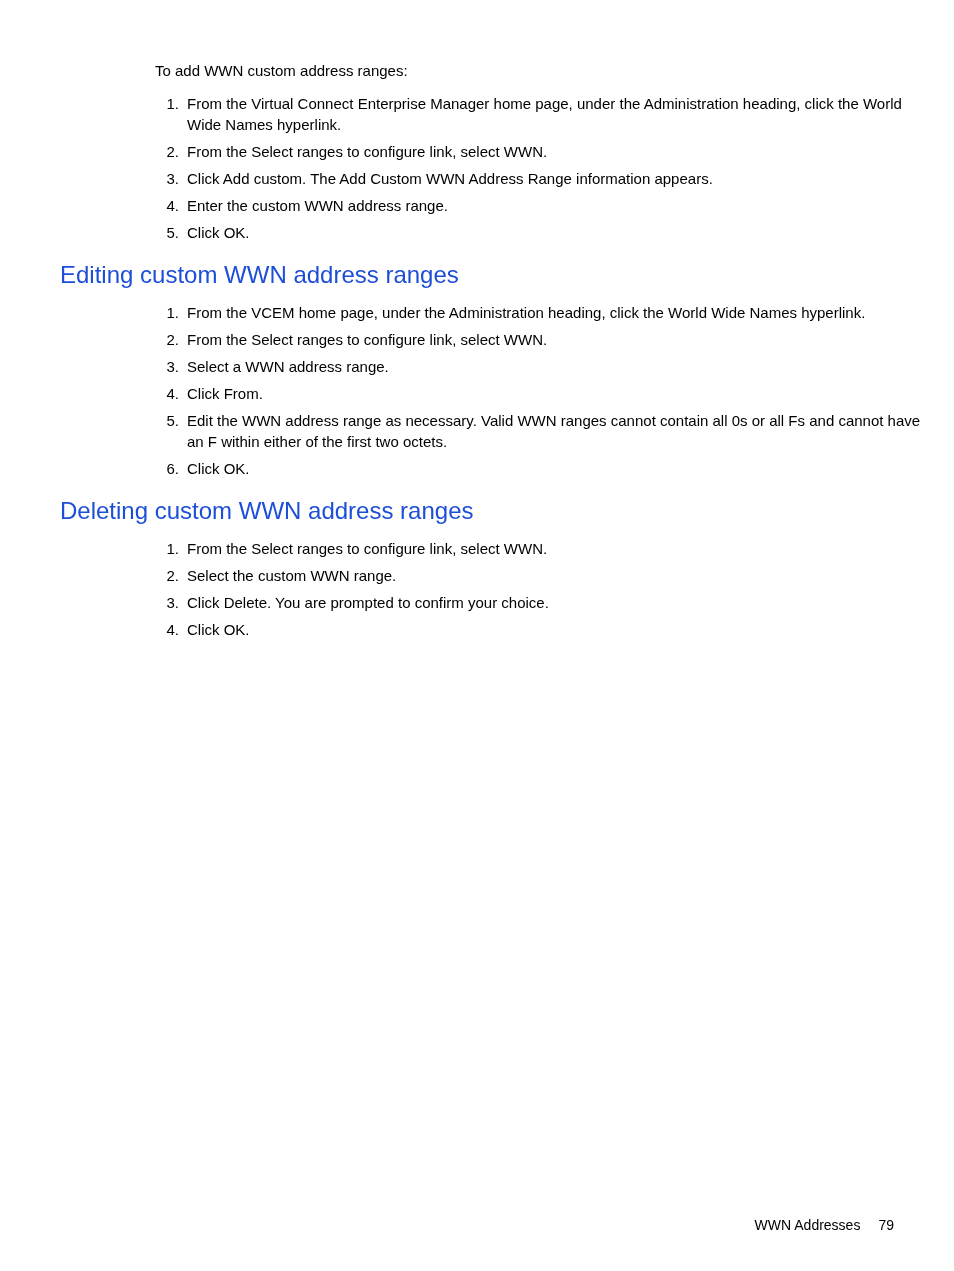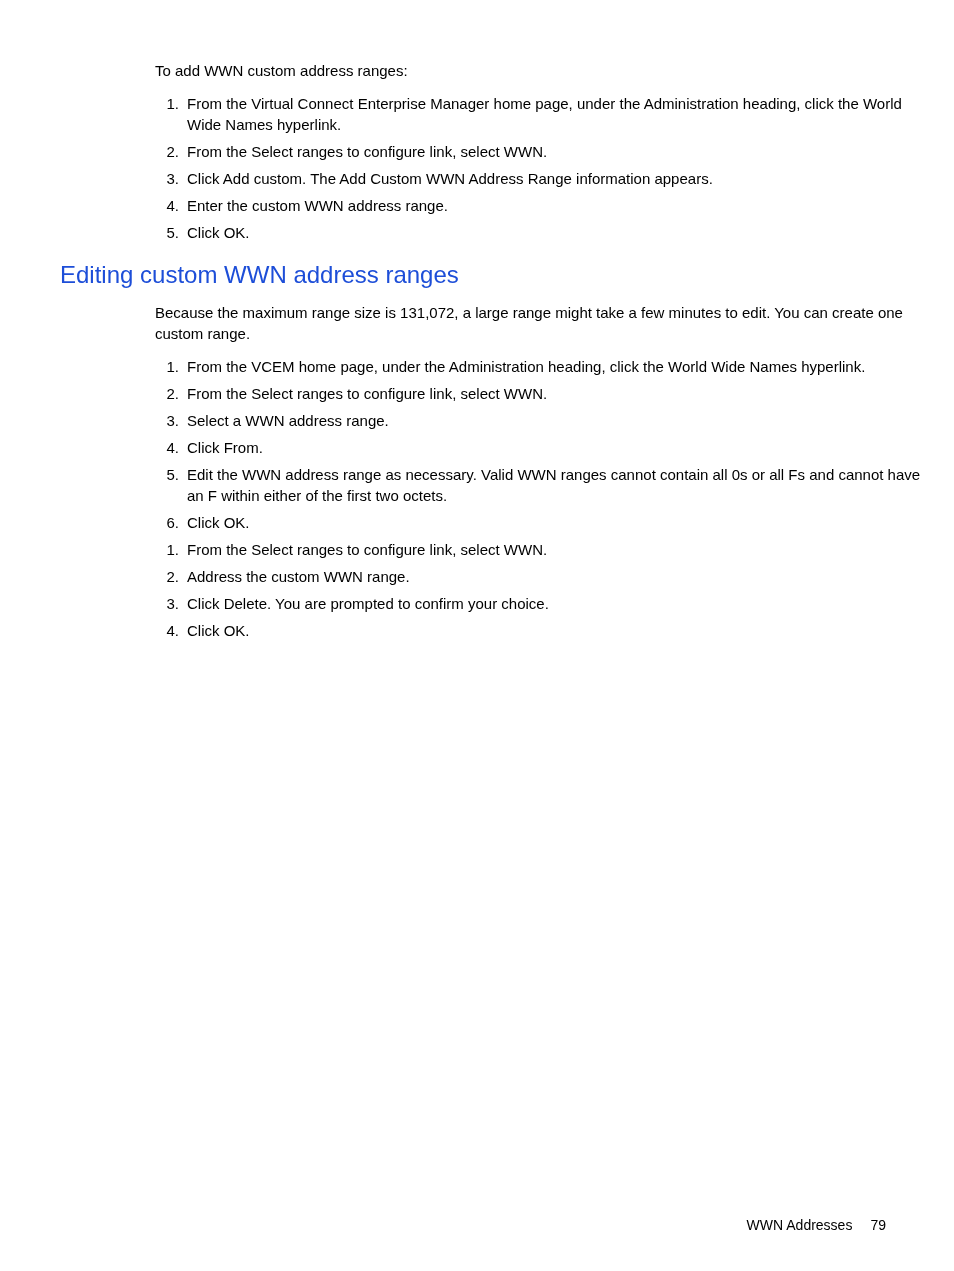--- a/index.html
+++ b/index.html
@@ -71,55 +71,55 @@
     }
     .note-label {
       color: #007dba;
       font-weight: bold;
       margin-right: 18px;
     }
     .bold { font-weight: normal; margin-top: 7px; }
     .footer {
       position: absolute;
       bottom: 38px;
-      right: 68px;
+      right: 60px;
       font-size: 14px;
     }
     .footer-title { margin-right: 18px; }
   </style>
 </head>
 <body>
 
 <div class="page">
 
   <p class="intro-text">To add WWN custom address ranges:</p>
   <ol class="steps">
     <li><span>From the Virtual Connect Enterprise Manager home page, under the Administration heading, click the </span><span class="bold">World Wide Names</span><span> hyperlink.</span></li>
     <li><span>From the Select ranges to configure link, select </span><span class="bold">WWN</span><span>.</span></li>
     <li><span>Click </span><span class="bold">Add custom</span><span>. The Add Custom WWN Address Range information appears.</span></li>
     <li><span>Enter the custom WWN address range.</span><span class="bold"></span><span></span></li>
     <li><span>Click </span><span class="bold">OK</span><span>.</span></li>
   </ol>
 
   <h2 class="section-heading">Editing custom WWN address ranges</h2>
-  <p class="intro-text">Because the maximum range size is 131,072, a large range might take a few minutes to edit. You can create one custom range.</p>
   <ol class="steps">
     <li><span>From the VCEM home page, under the Administration heading, click the </span><span class="bold">World Wide Names</span><span> hyperlink.</span></li>
     <li><span>From the Select ranges to configure link, select </span><span class="bold">WWN</span><span>.</span></li>
     <li><span>Select a WWN address range.</span><span class="bold"></span><span></span></li>
     <li><span>Click </span><span class="bold">From</span><span>.</span></li>
     <li><span>Edit the WWN address range as necessary. Valid WWN ranges cannot contain all 0s or all Fs and cannot have an F within either of the first two octets.</span><span class="bold"></span><span></span></li>
     <li><span>Click </span><span class="bold">OK</span><span>.</span></li>
   </ol>
 
+  <h2 class="section-heading">Deleting custom WWN address ranges</h2>
 
 
   <ol class="steps">
     <li><span>From the Select ranges to configure link, select </span><span class="bold">WWN</span><span>.</span></li>
-    <li><span>Address the custom WWN range.</span><span class="bold"></span><span></span></li>
+    <li><span>Select the custom WWN range.</span><span class="bold"></span><span></span></li>
     <li><span>Click </span><span class="bold">Delete</span><span>. You are prompted to confirm your choice.</span></li>
     <li><span>Click </span><span class="bold">OK</span><span>.</span></li>
   </ol>
 
 </div>
 
 <div class="footer">
   <span class="footer-title">WWN Addresses</span><span>79</span>
 </div>
 

